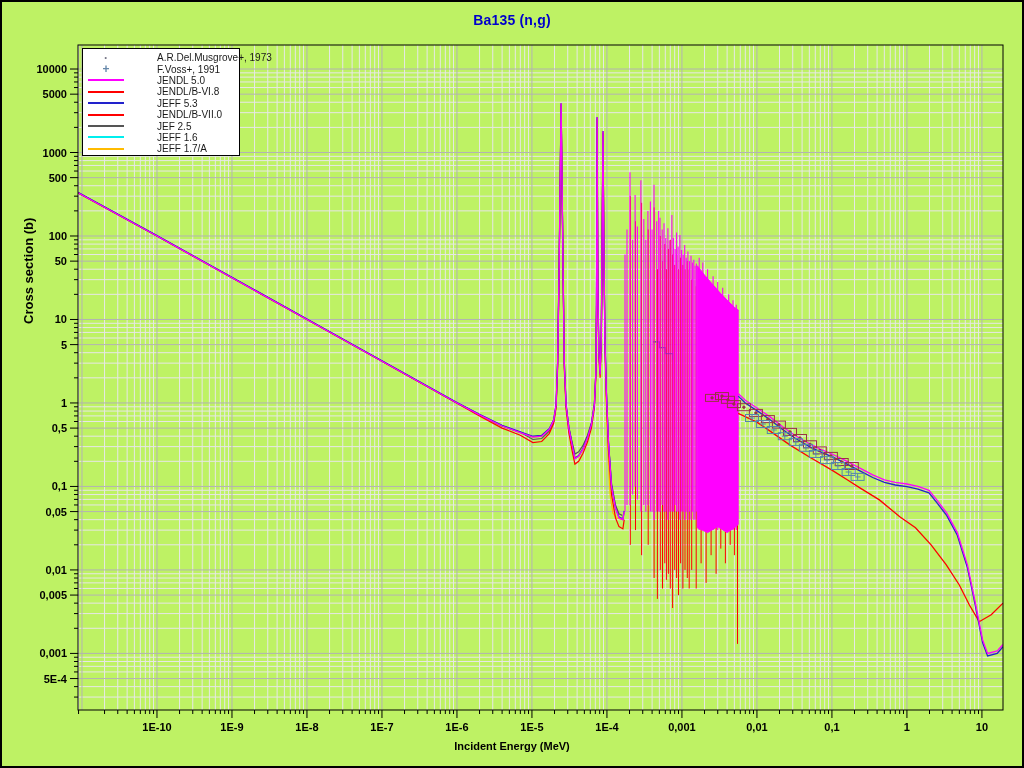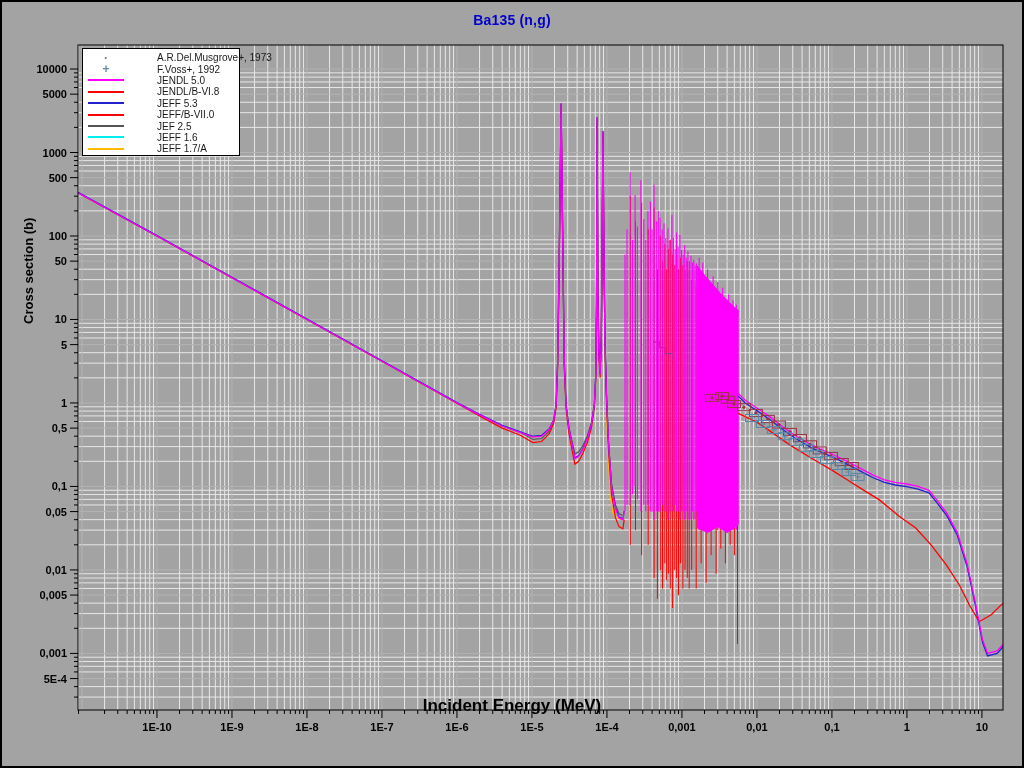--- a/index.html
+++ b/index.html
@@ -1,22 +1,22 @@
 <!DOCTYPE html>
 <html><head>
 <meta charset="utf-8">
 <style>
   html,body{margin:0;padding:0;background:#fff;}
   body{width:1024px;height:768px;overflow:hidden;font-family:"Liberation Sans",sans-serif;}
-  .stage{position:relative;width:1024px;height:768px;background:#a3a3a3;}
+  .stage{position:relative;width:1024px;height:768px;background:#bef264;}
   .outer-border{position:absolute;inset:0;border:2px solid #000;pointer-events:none;z-index:50;}
   .chart-title{position:absolute;top:12px;left:0;width:100%;text-align:center;
                font-size:14px;font-weight:bold;letter-spacing:0.2px;}
-  .x-axis-title{position:absolute;top:696px;left:0;width:100%;text-align:center;
-                font-size:17px;font-weight:bold;color:#000;}
+  .x-axis-title{position:absolute;top:740px;left:0;width:100%;text-align:center;
+                font-size:11px;font-weight:bold;color:#000;}
   .y-axis-title{position:absolute;top:377px;left:21px;width:0;height:0;
                 font-size:13px;font-weight:bold;color:#000;white-space:nowrap;}
   .y-axis-title span{display:inline-block;transform:rotate(-90deg) translateX(50%);
                 transform-origin:0 0;}
   svg#plot-svg{position:absolute;left:0;top:0;}
   .legend{position:absolute;left:82px;top:48px;width:158px;height:108px;
           background:#fff;border:1px solid #000;z-index:10;box-sizing:border-box;
           padding-top:3px;}
   .legend-row{display:flex;align-items:center;height:11.4px;}
   .legend-marker{width:46px;display:flex;justify-content:center;align-items:center;flex:none;}
@@ -602,21 +602,21 @@
     <div class="legend-row">
       <span class="legend-marker">
           <span class="legend-glyph" style="color: rgb(119, 119, 136);">·</span>
         </span>
       <span class="legend-label">A.R.Del.Musgrove+, 1973</span>
       </div>
     <div class="legend-row">
       <span class="legend-marker">
           <span class="legend-glyph" style="color: rgb(102, 136, 170);">+</span>
         </span>
-      <span class="legend-label">F.Voss+, 1992</span>
+      <span class="legend-label">F.Voss+, 1991</span>
       </div>
     <div class="legend-row">
       <span class="legend-marker">
           <span class="legend-line" style="border-top-color: rgb(255, 0, 255);"></span>
         </span>
       <span class="legend-label">JENDL 5.0</span>
       </div>
     <div class="legend-row">
       <span class="legend-marker">
           <span class="legend-line" style="border-top-color: rgb(255, 0, 0);"></span>
@@ -626,21 +626,21 @@
     <div class="legend-row">
       <span class="legend-marker">
           <span class="legend-line" style="border-top-color: rgb(34, 34, 204);"></span>
         </span>
       <span class="legend-label">JEFF 5.3</span>
       </div>
     <div class="legend-row">
       <span class="legend-marker">
           <span class="legend-line" style="border-top-color: rgb(255, 0, 0);"></span>
         </span>
-      <span class="legend-label">JEFF/B-VII.0</span>
+      <span class="legend-label">JENDL/B-VII.0</span>
       </div>
     <div class="legend-row">
       <span class="legend-marker">
           <span class="legend-line" style="border-top-color: rgb(85, 85, 85);"></span>
         </span>
       <span class="legend-label">JEF 2.5</span>
       </div>
     <div class="legend-row">
       <span class="legend-marker">
           <span class="legend-line" style="border-top-color: rgb(0, 238, 238);"></span>

